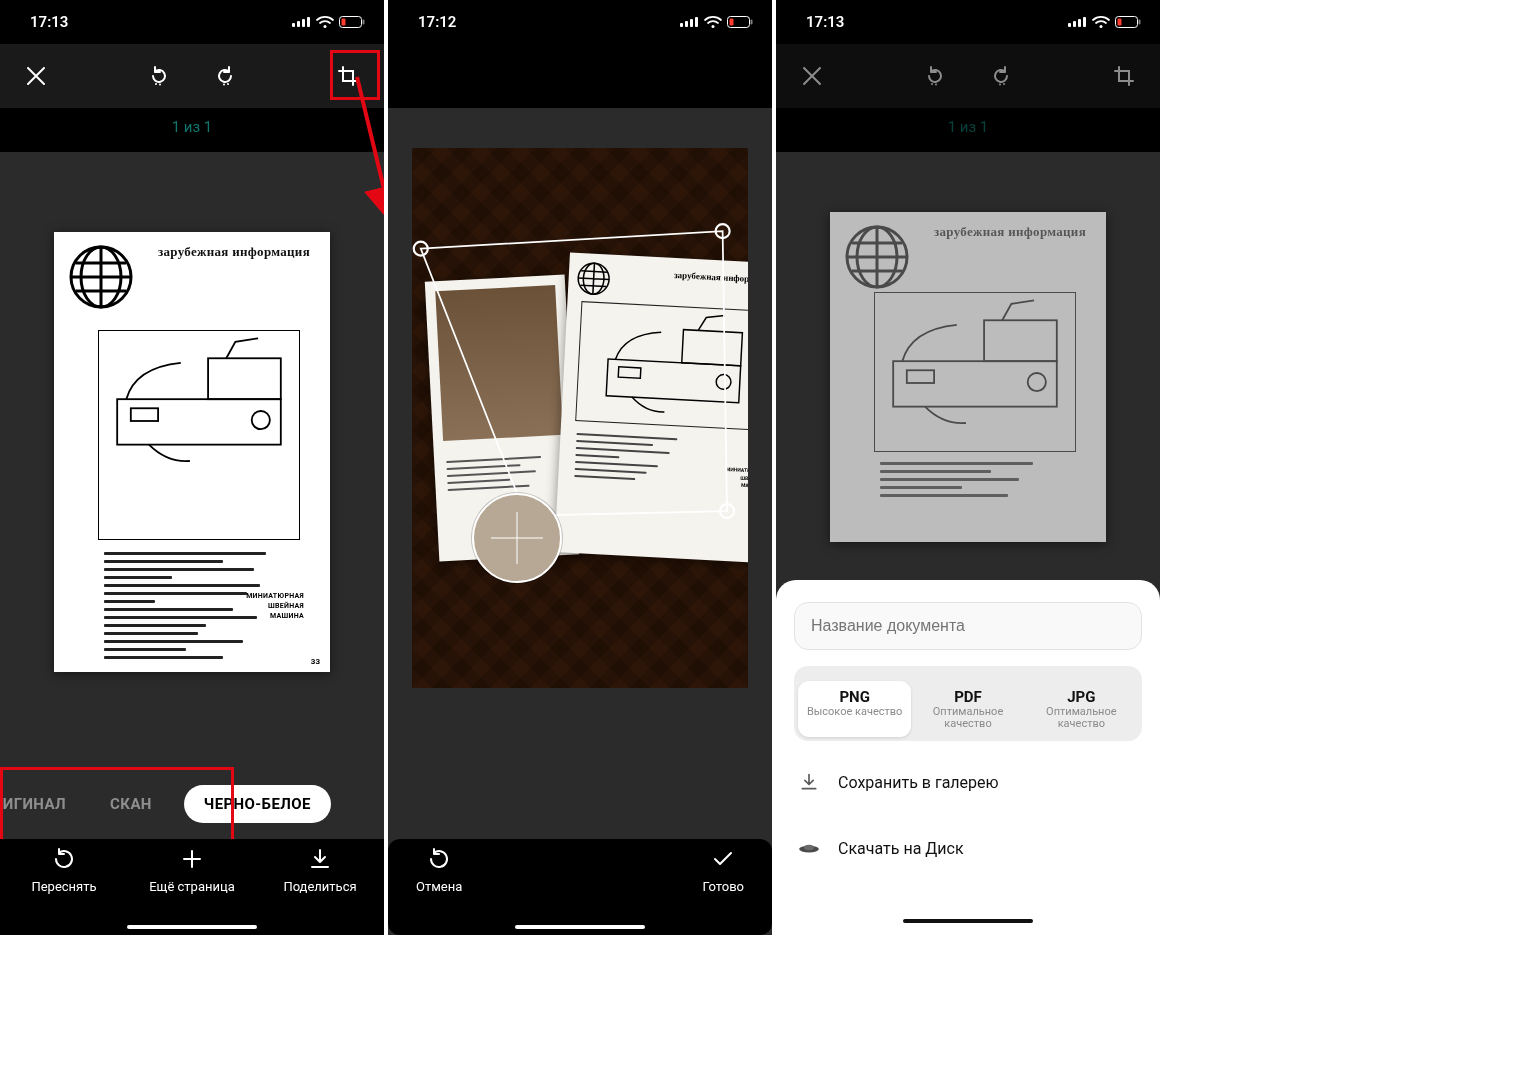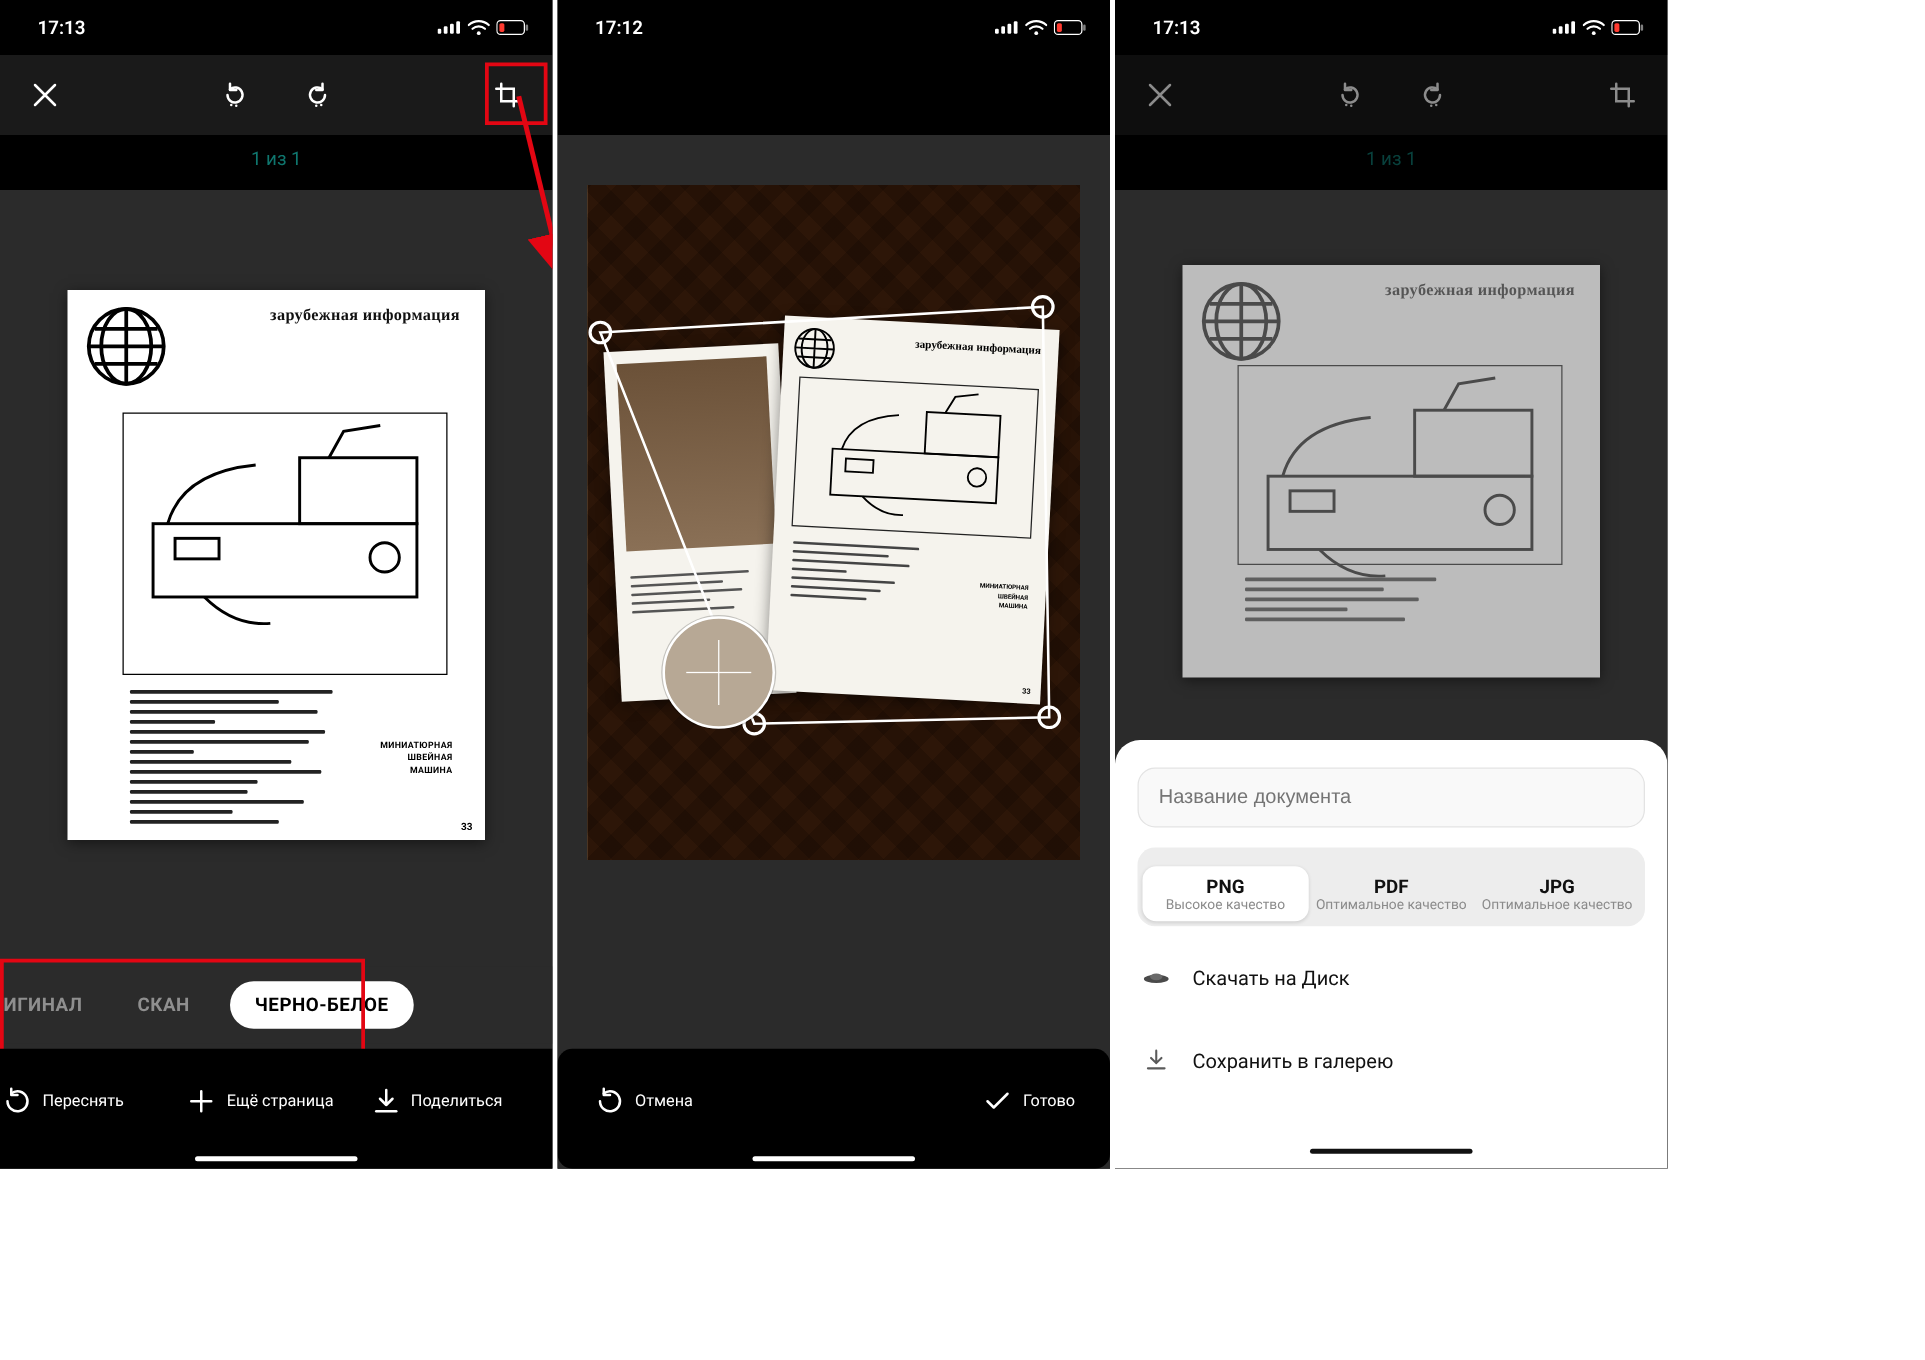--- a/index.html
+++ b/index.html
@@ -7,21 +7,21 @@
     background: #fff;
     font-family: -apple-system, BlinkMacSystemFont, "Segoe UI", Roboto, Helvetica, Arial, sans-serif;
     width: 1540px;
     height: 1088px;
     display: flex;
     gap: 4px;
     overflow: hidden;
   }
   .phone {
     position: relative;
-    width: 442px;
+    width: 384px;
     height: 935px;
     background: #000;
     overflow: hidden;
     border-radius: 0;
     display: flex;
     flex-direction: column;
   }
   
   .status-bar {
     height: 44px;
@@ -145,21 +145,21 @@
   .action-bar {
     position: absolute; left: 0; right: 0; bottom: 0;
     height: 96px;
     background: #000;
     display: flex;
     padding: 6px 0 18px 0;
   }
   .action-bar.two { justify-content: space-between; padding-left: 28px; padding-right: 28px; border-radius: 12px; }
   .abtn {
     flex: 1;
-    display: flex; flex-direction: row; align-items: center;
+    display: flex; flex-direction: column; align-items: center;
     color: #fff;
     gap: 6px;
     cursor: pointer;
   }
   .abtn .ic { width: 28px; height: 28px; display: flex; align-items: center; justify-content: center; }
   .abtn span { font-size: 13px; }
   .home-ind {
     position: absolute; bottom: 6px; left: 50%; transform: translateX(-50%);
     width: 130px; height: 4px; background: #fff; border-radius: 4px;
   }
@@ -620,31 +620,31 @@
         </div>
         <div class="s">
           <b>JPG</b>
           <i>Оптимальное
 качество</i>
         </div>
       </div>
 
       <div class="sheet-row">
         <div class="ric">
+            <svg width="20" height="20" viewBox="0 0 24 24">
+              <use href="#ic-dl"></use>
+            </svg>
+          </div>
+        <span>Сохранить в галерею</span>
+      </div>
+      <div class="sheet-row">
+        <div class="ric">
             <svg width="40" height="20" viewBox="0 0 40 20">
               <use href="#ic-ufo"></use>
             </svg>
           </div>
         <span>Скачать на Диск</span>
       </div>
-      <div class="sheet-row">
-        <div class="ric">
-            <svg width="20" height="20" viewBox="0 0 24 24">
-              <use href="#ic-dl"></use>
-            </svg>
-          </div>
-        <span>Сохранить в галерею</span>
-      </div>
       <div style="height:14px"></div>
       <div class="home-ind dark" style="position:relative;left:50%;transform:translateX(-50%);bottom:0"></div>
     </div>
   </div>
 </div>
 
 </body></html>

